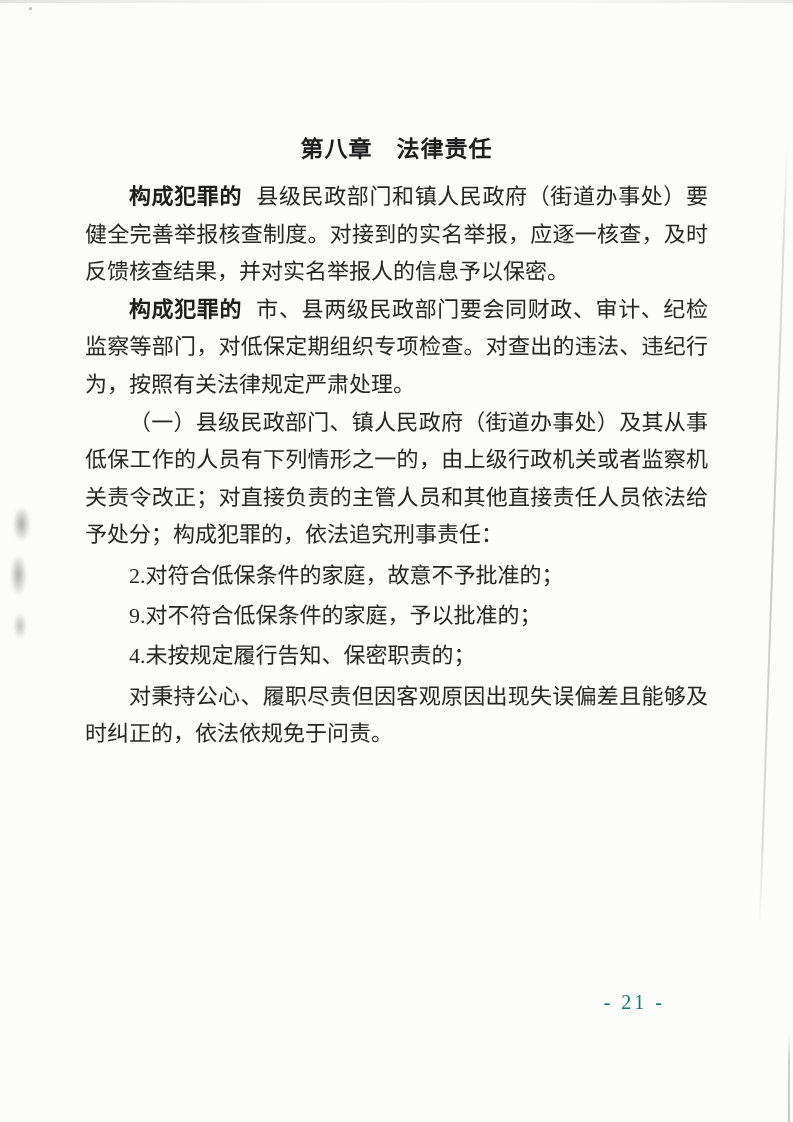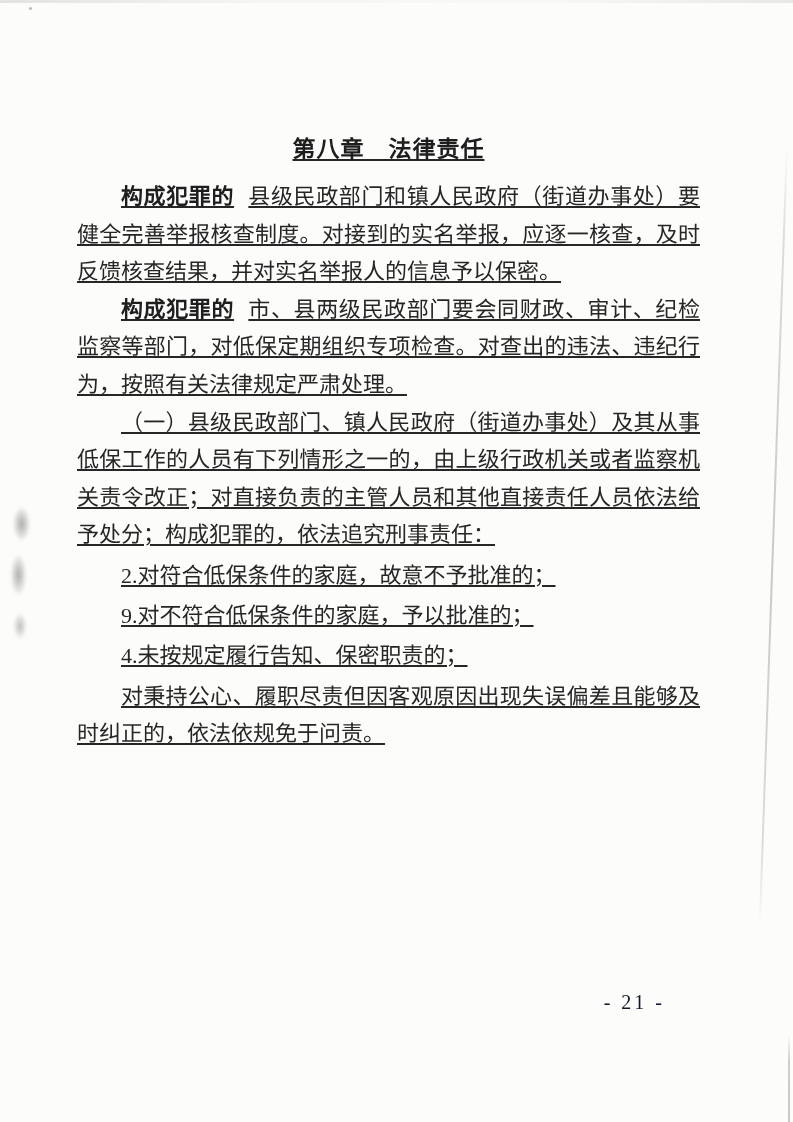--- a/index.html
+++ b/index.html
@@ -38,21 +38,21 @@
     transform: rotate(2deg); transform-origin: top center;
     pointer-events: none;
   }
   .edge-line-bottom {
     position: absolute; top: 1035px; left: 788px; width: 2px; height: 87px;
     background: linear-gradient(180deg, transparent, rgba(150,150,150,.45) 30%, rgba(150,150,150,.5));
     pointer-events: none;
   }
 
   .doc {
-    position: absolute; left: 77px; top: 134px; width: 623px; text-decoration: underline;
+    position: absolute; left: 85px; top: 134px; width: 623px;
   }
   h1.chapter {
     margin: 0 0 14px 0;
     text-align: center;
     font-family: "Liberation Sans", sans-serif;
     font-weight: 700;
     font-size: 23px;
     line-height: 30px;
     letter-spacing: 1px;
     color: #1e1e1e;
@@ -70,21 +70,21 @@
   p.clause { margin-bottom: 3px; }
   p.closing { margin-top: 3px; }
   .lead {
     font-family: "Liberation Sans", sans-serif;
     font-weight: 700;
     color: #1e1e1e;
     margin-right: 0.65em;
   }
   .page-number {
     position: absolute; top: 991px; right: 128px;
-    font-size: 20px; letter-spacing: 3px; color: #0f172a;
+    font-size: 20px; letter-spacing: 3px; color: #0f766e;
     font-family: "Liberation Serif", serif;
   }
 </style>
 </head>
 <body>
 
 <div class="top-edge"></div>
 <div class="speck"></div>
 <div class="smudge"></div>
 <div class="edge-line"></div>

